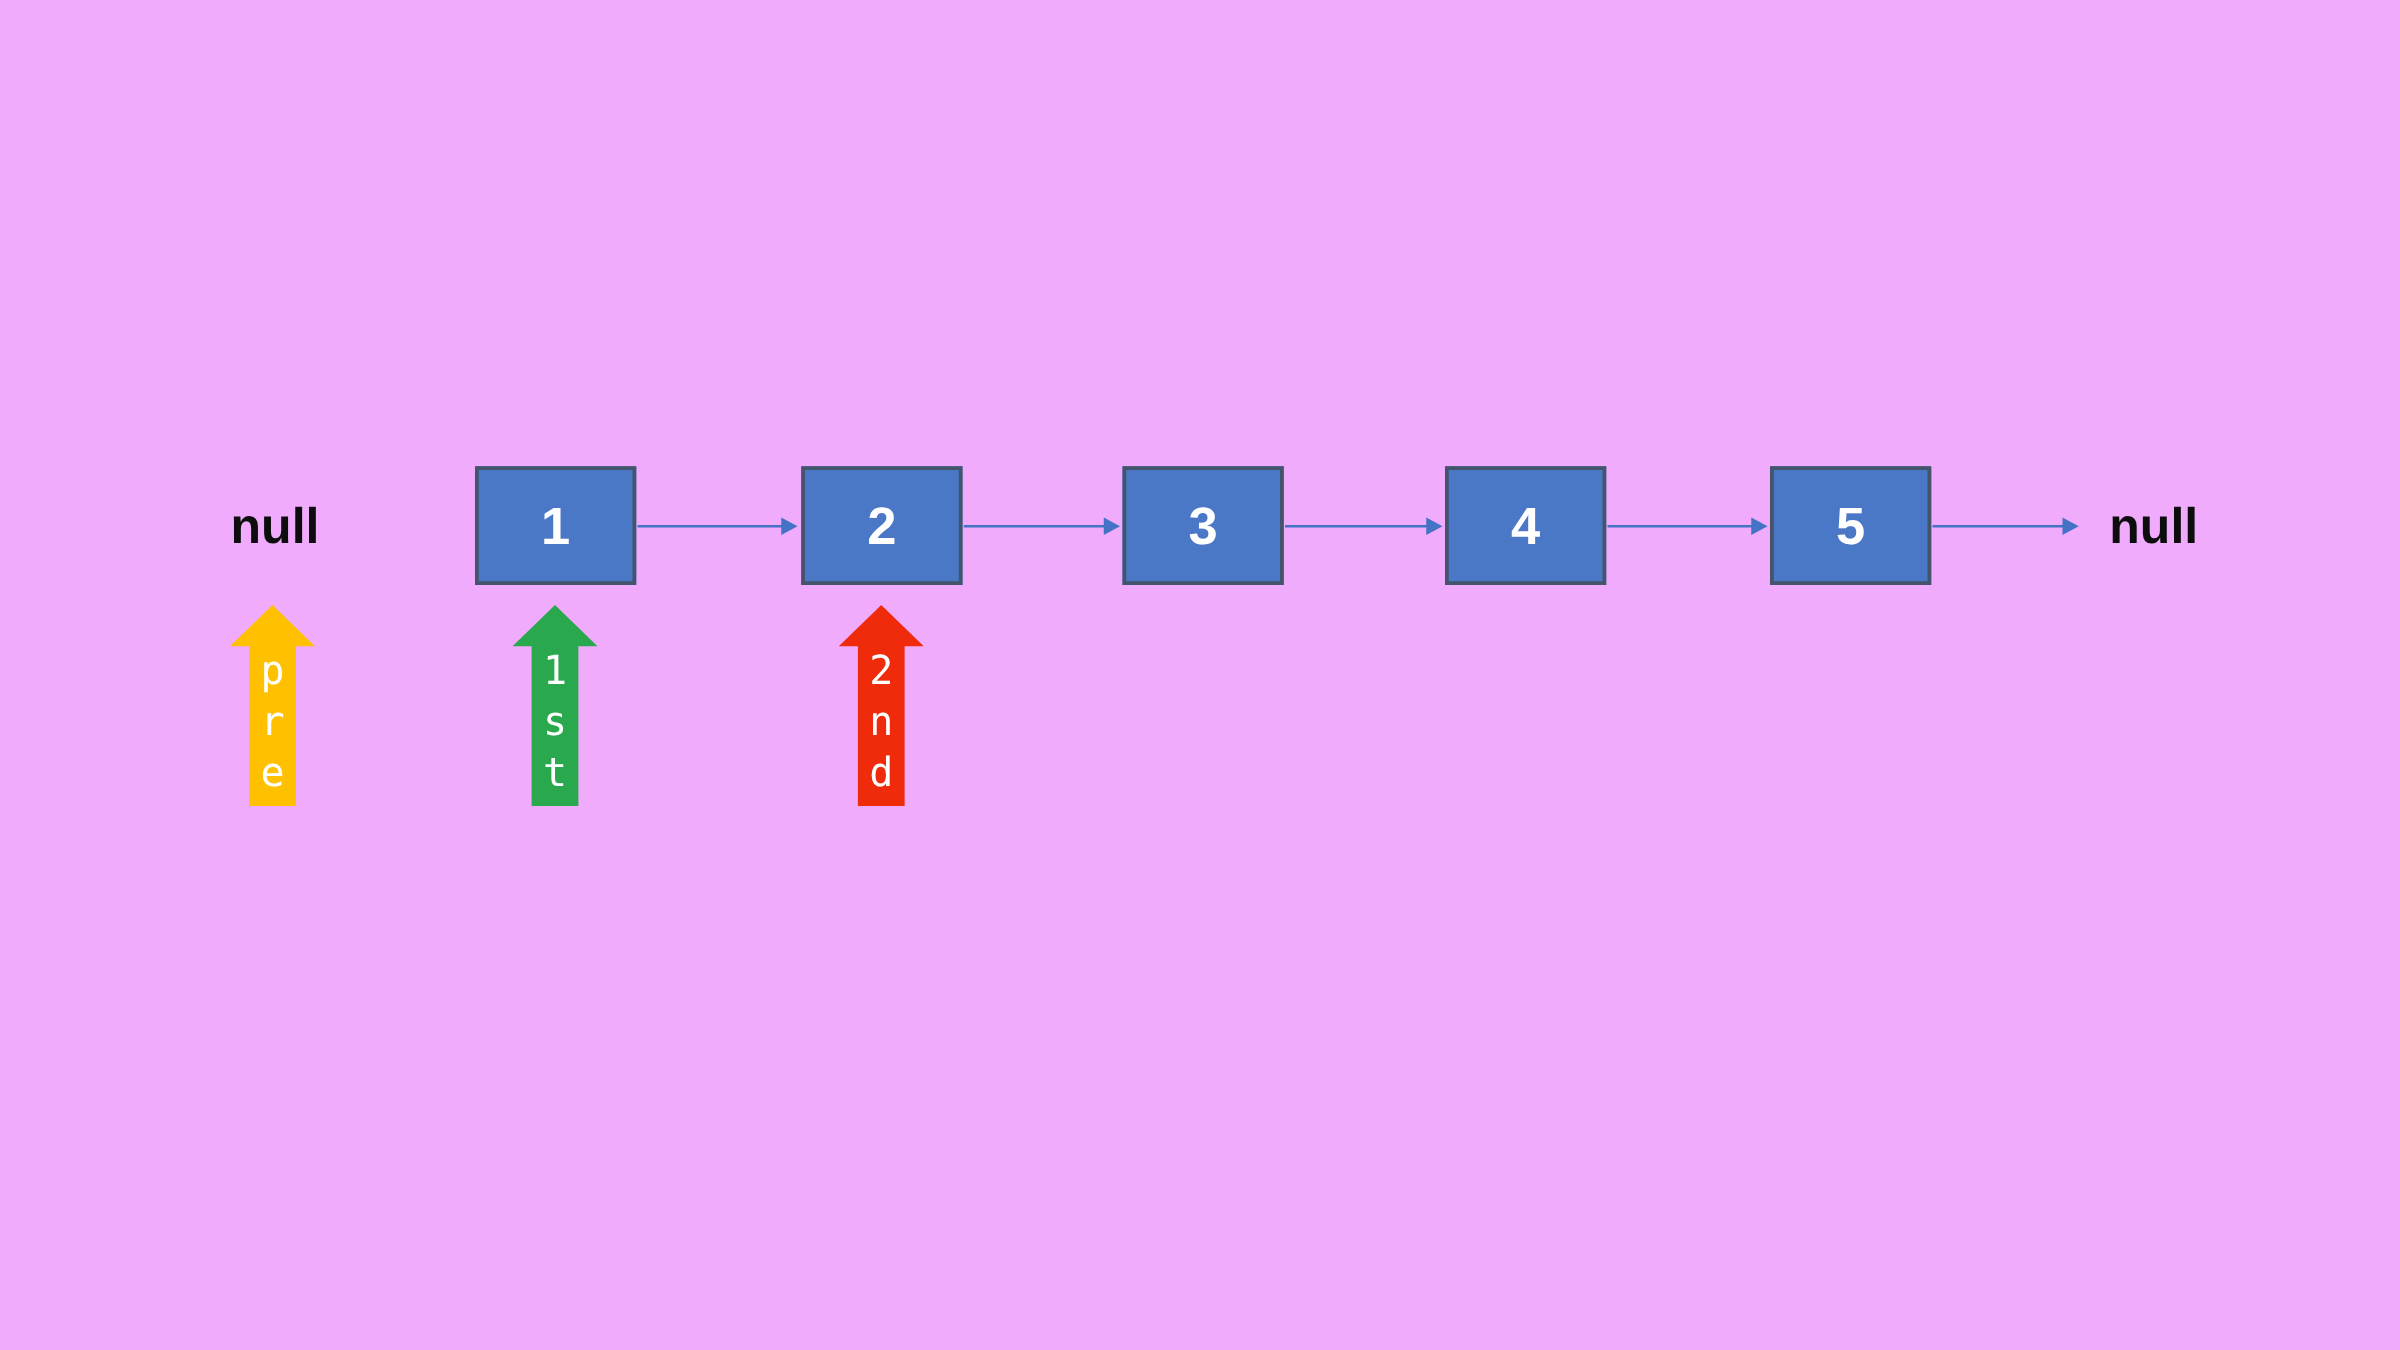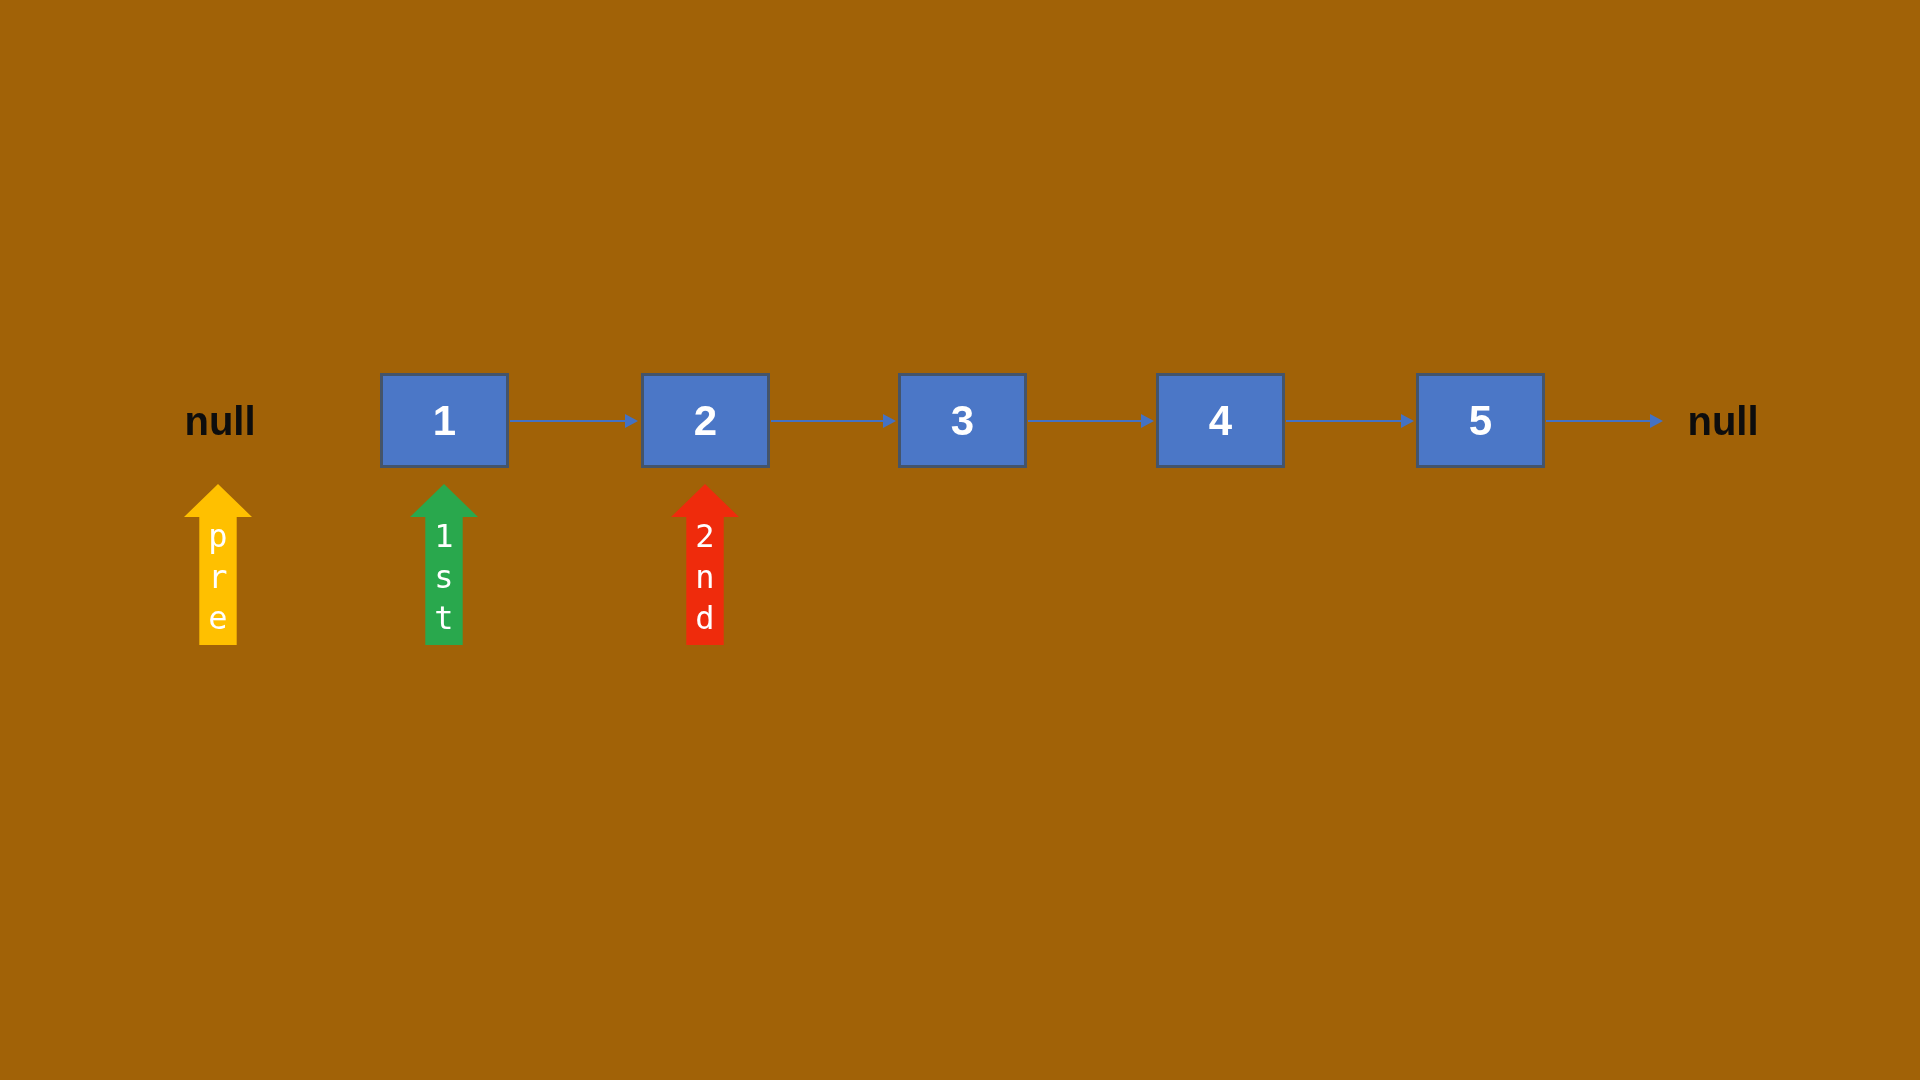--- a/index.html
+++ b/index.html
@@ -5,21 +5,21 @@
   html, body {
     margin: 0;
     padding: 0;
     background: #ffffff;
     font-family: "Liberation Sans", sans-serif;
   }
   .canvas {
     position: relative;
     width: 1920px;
     height: 1080px;
-    background: #a16207;
+    background: #f0abfc;
     overflow: hidden;
   }
 
   
   .node {
     position: absolute;
     top: 373px;
     width: 129px;
     height: 95px;
     box-sizing: border-box;

